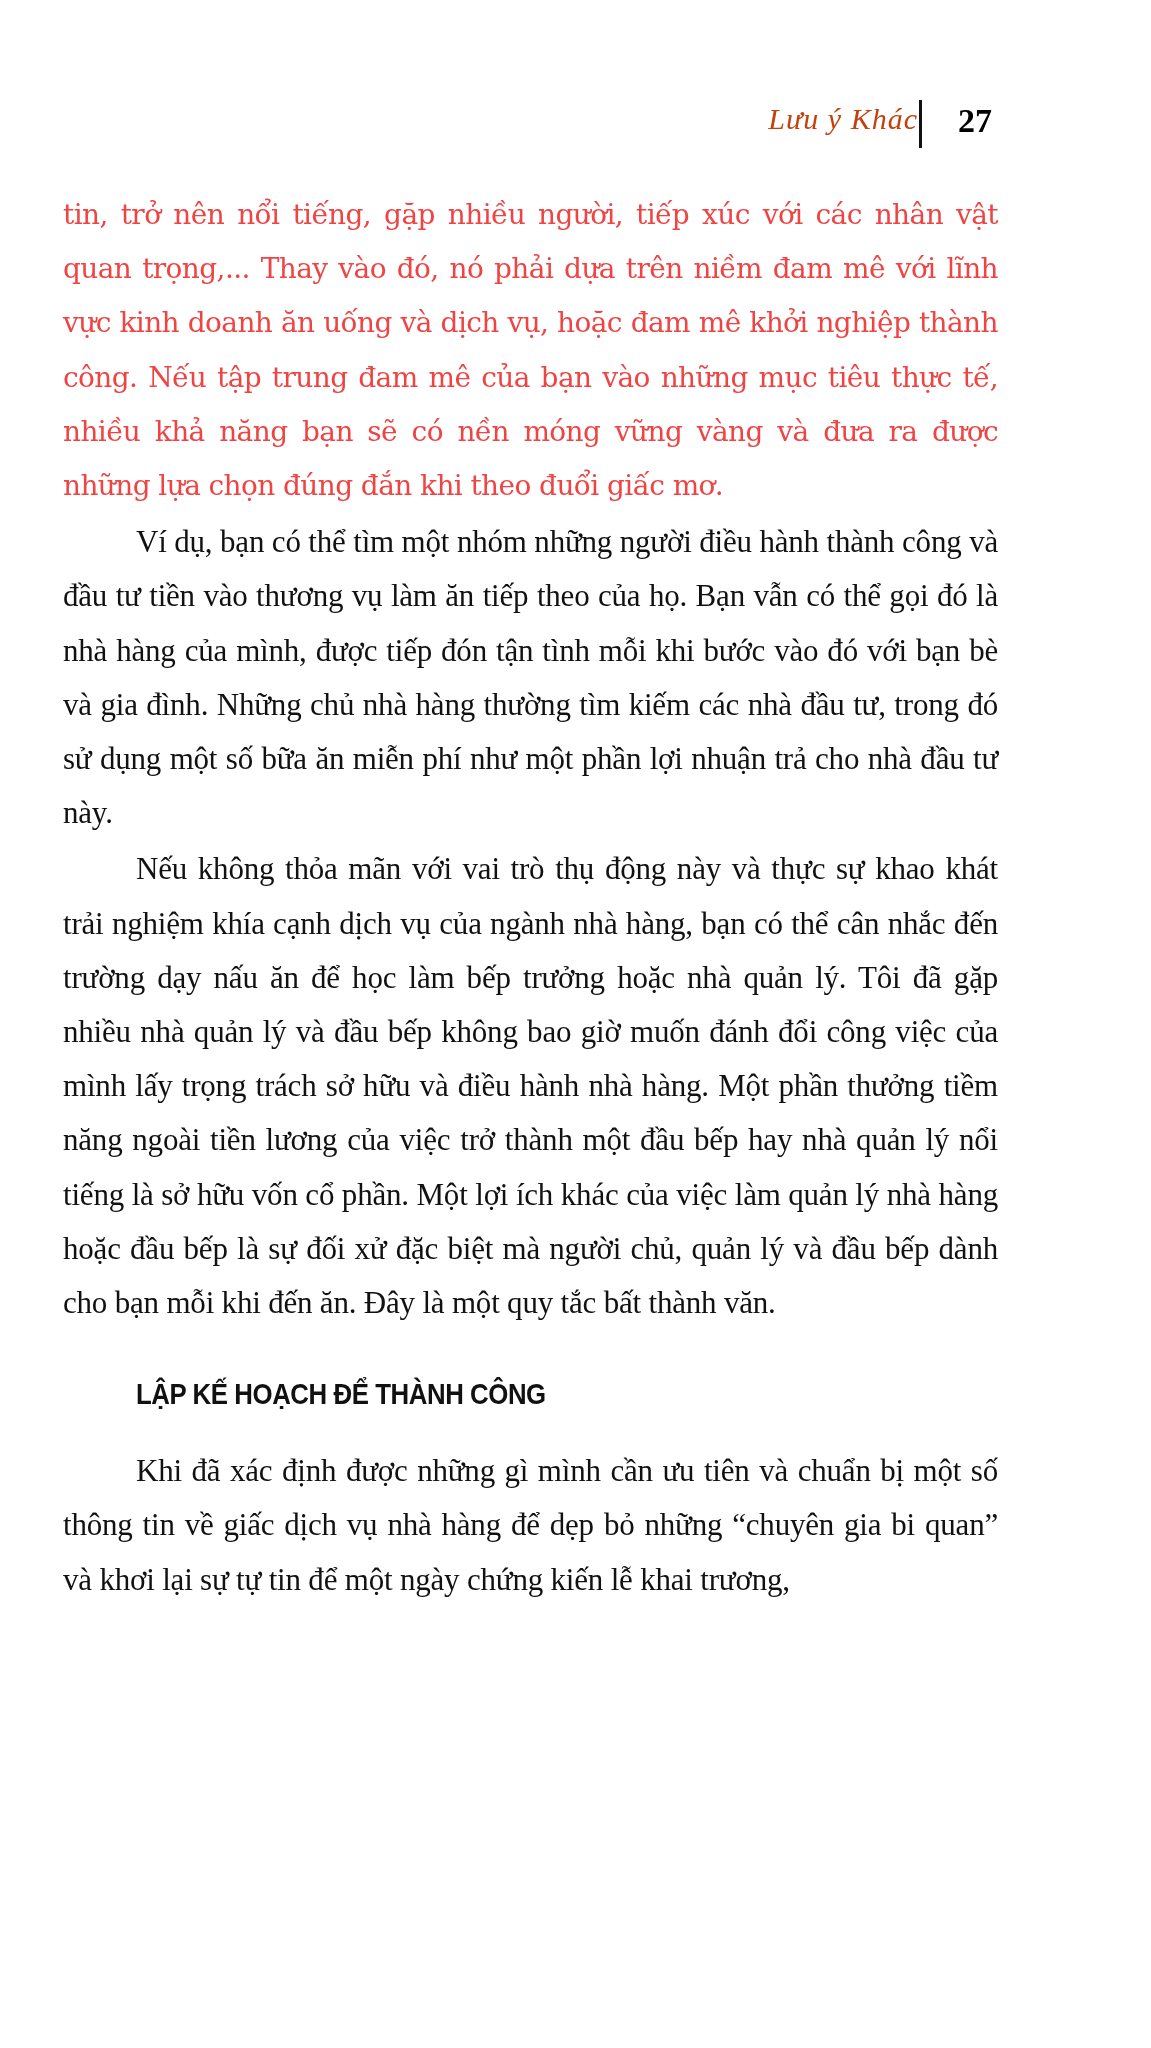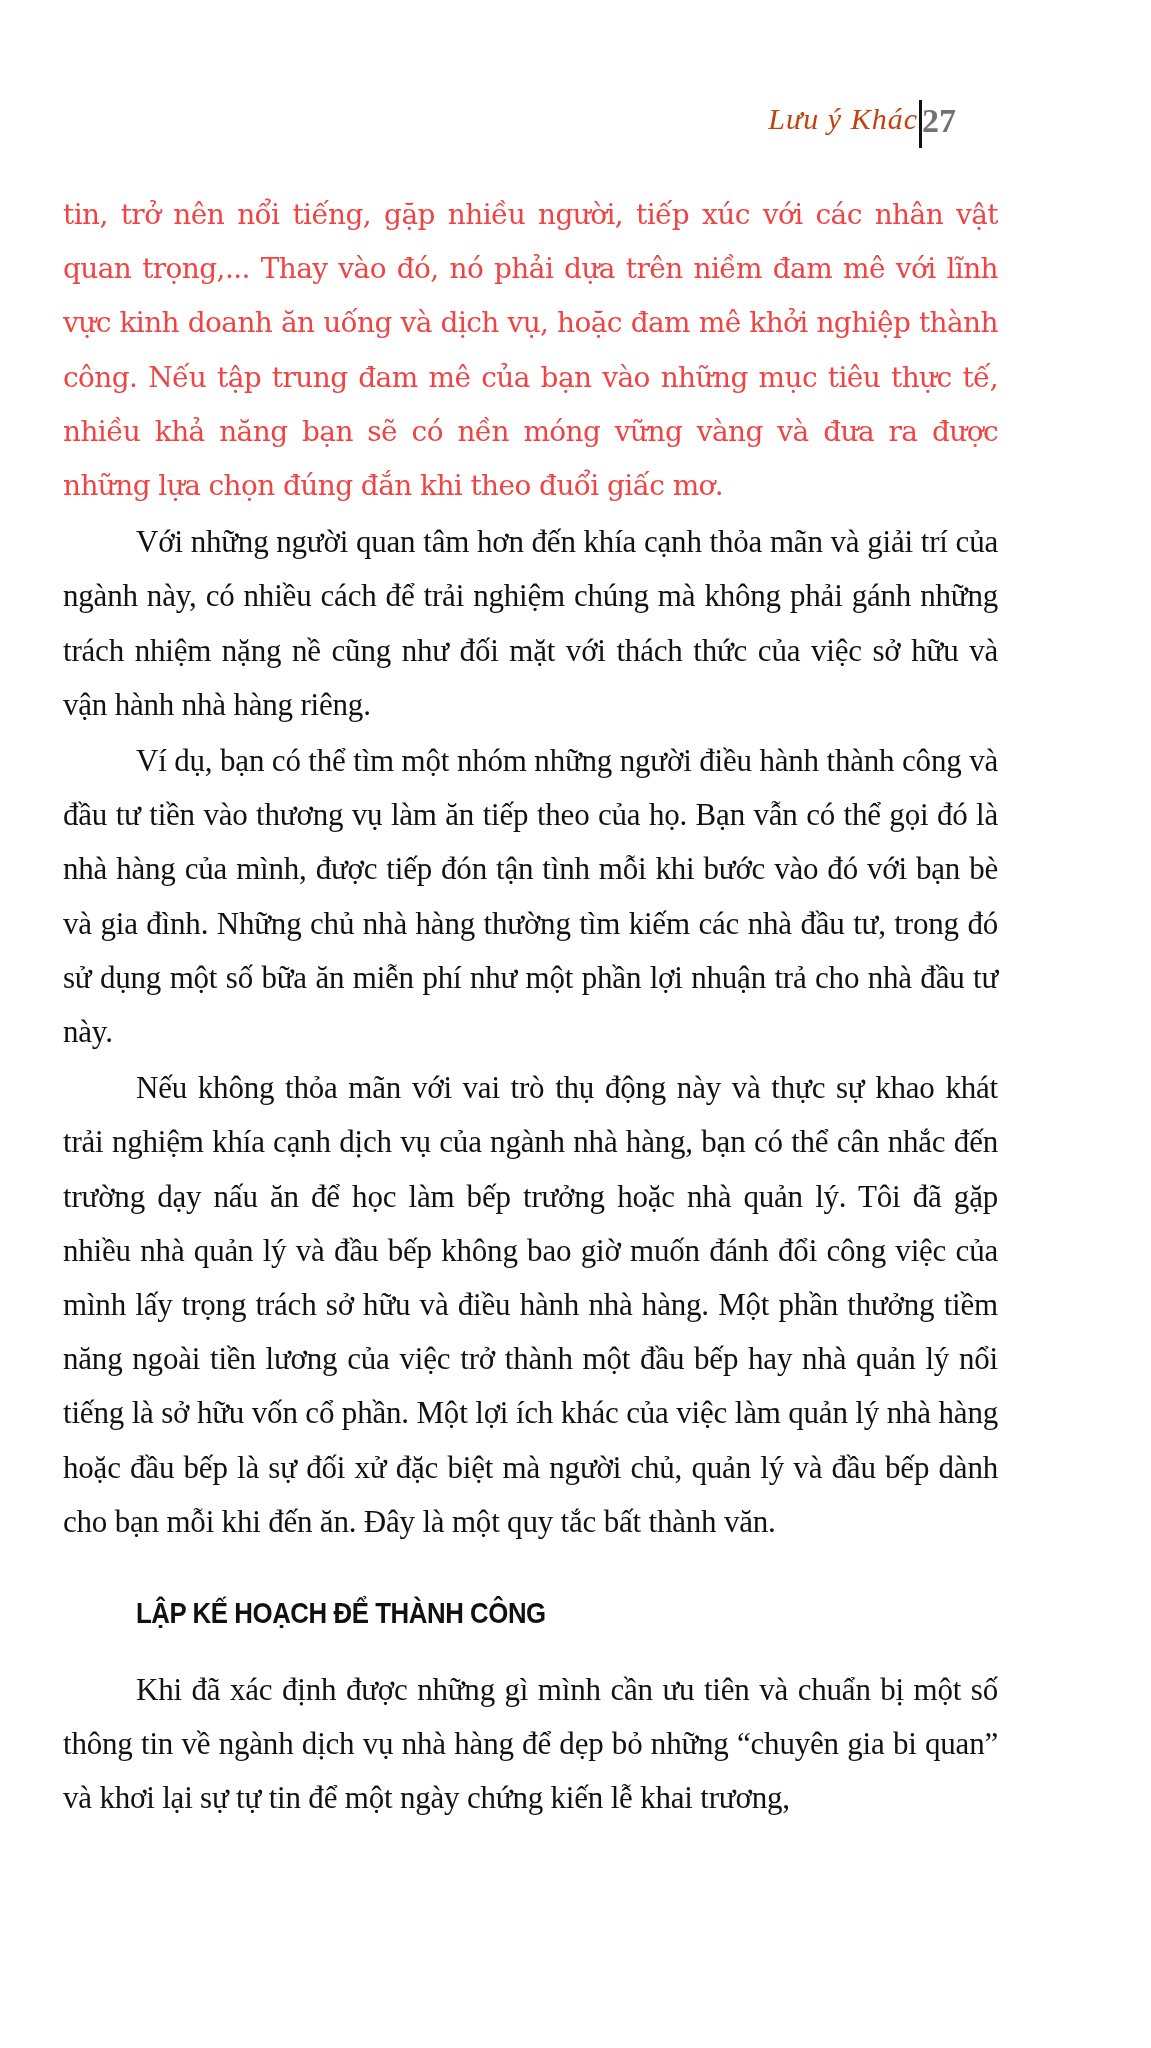--- a/index.html
+++ b/index.html
@@ -35,26 +35,26 @@
     .header-rule {
       position: absolute;
       left: 919px;
       top: 8px;
       width: 3px;
       height: 48px;
       background: #111;
     }
     .page-number {
       position: absolute;
-      left: 922px;
+      left: 958px;
       top: 10px;
       font-family: "Liberation Serif", serif;
       font-size: 34px;
       font-weight: bold;
-      color: #737373;
+      color: #000000;
     }
     .body-text {
       position: absolute;
       left: 63px;
       top: 188px;
       width: 935px;
     }
     .para {
       margin: 0 0 0 0;
       font-size: 31px;
@@ -89,20 +89,19 @@
 <body>
 
 <div class="running-header">
   <span class="running-title">Lưu ý Khác</span>
   <span class="header-rule"></span>
   <span class="page-number">27</span>
 </div>
 
 <div class="body-text">
   <p class="para distressed">tin, trở nên nổi tiếng, gặp nhiều người, tiếp xúc với các nhân vật quan trọng,... Thay vào đó, nó phải dựa trên niềm đam mê với lĩnh vực kinh doanh ăn uống và dịch vụ, hoặc đam mê khởi nghiệp thành công. Nếu tập trung đam mê của bạn vào những mục tiêu thực tế, nhiều khả năng bạn sẽ có nền móng vững vàng và đưa ra được những lựa chọn đúng đắn khi theo đuổi giấc mơ.</p>
-  <p class="para indent">Với những người quan tâm hơn đến khía cạnh thỏa mãn và giải trí của ngành này, có nhiều cách để trải nghiệm chúng mà không phải gánh những trách nhiệm nặng nề cũng như đối mặt với thách thức của việc sở hữu và vận hành nhà hàng riêng.</p>
   <p class="para indent">Ví dụ, bạn có thể tìm một nhóm những người điều hành thành công và đầu tư tiền vào thương vụ làm ăn tiếp theo của họ. Bạn vẫn có thể gọi đó là nhà hàng của mình, được tiếp đón tận tình mỗi khi bước vào đó với bạn bè và gia đình. Những chủ nhà hàng thường tìm kiếm các nhà đầu tư, trong đó sử dụng một số bữa ăn miễn phí như một phần lợi nhuận trả cho nhà đầu tư này.</p>
   <p class="para indent">Nếu không thỏa mãn với vai trò thụ động này và thực sự khao khát trải nghiệm khía cạnh dịch vụ của ngành nhà hàng, bạn có thể cân nhắc đến trường dạy nấu ăn để học làm bếp trưởng hoặc nhà quản lý. Tôi đã gặp nhiều nhà quản lý và đầu bếp không bao giờ muốn đánh đổi công việc của mình lấy trọng trách sở hữu và điều hành nhà hàng. Một phần thưởng tiềm năng ngoài tiền lương của việc trở thành một đầu bếp hay nhà quản lý nổi tiếng là sở hữu vốn cổ phần. Một lợi ích khác của việc làm quản lý nhà hàng hoặc đầu bếp là sự đối xử đặc biệt mà người chủ, quản lý và đầu bếp dành cho bạn mỗi khi đến ăn. Đây là một quy tắc bất thành văn.</p>
 
   <h2 class="section-heading">LẬP KẾ HOẠCH ĐỂ THÀNH CÔNG</h2>
 
-  <p class="para indent">Khi đã xác định được những gì mình cần ưu tiên và chuẩn bị một số thông tin về ngành dịch vụ nhà hàng để dẹp bỏ những “chuyên gia bi quan” và khơi lại sự tự tin để một ngày chứng kiến lễ khai trương,</p>
+  <p class="para indent">Khi đã xác định được những gì mình cần ưu tiên và chuẩn bị một số thông tin về giấc dịch vụ nhà hàng để dẹp bỏ những “chuyên gia bi quan” và khơi lại sự tự tin để một ngày chứng kiến lễ khai trương,</p>
 </div>
 
 </body></html>

